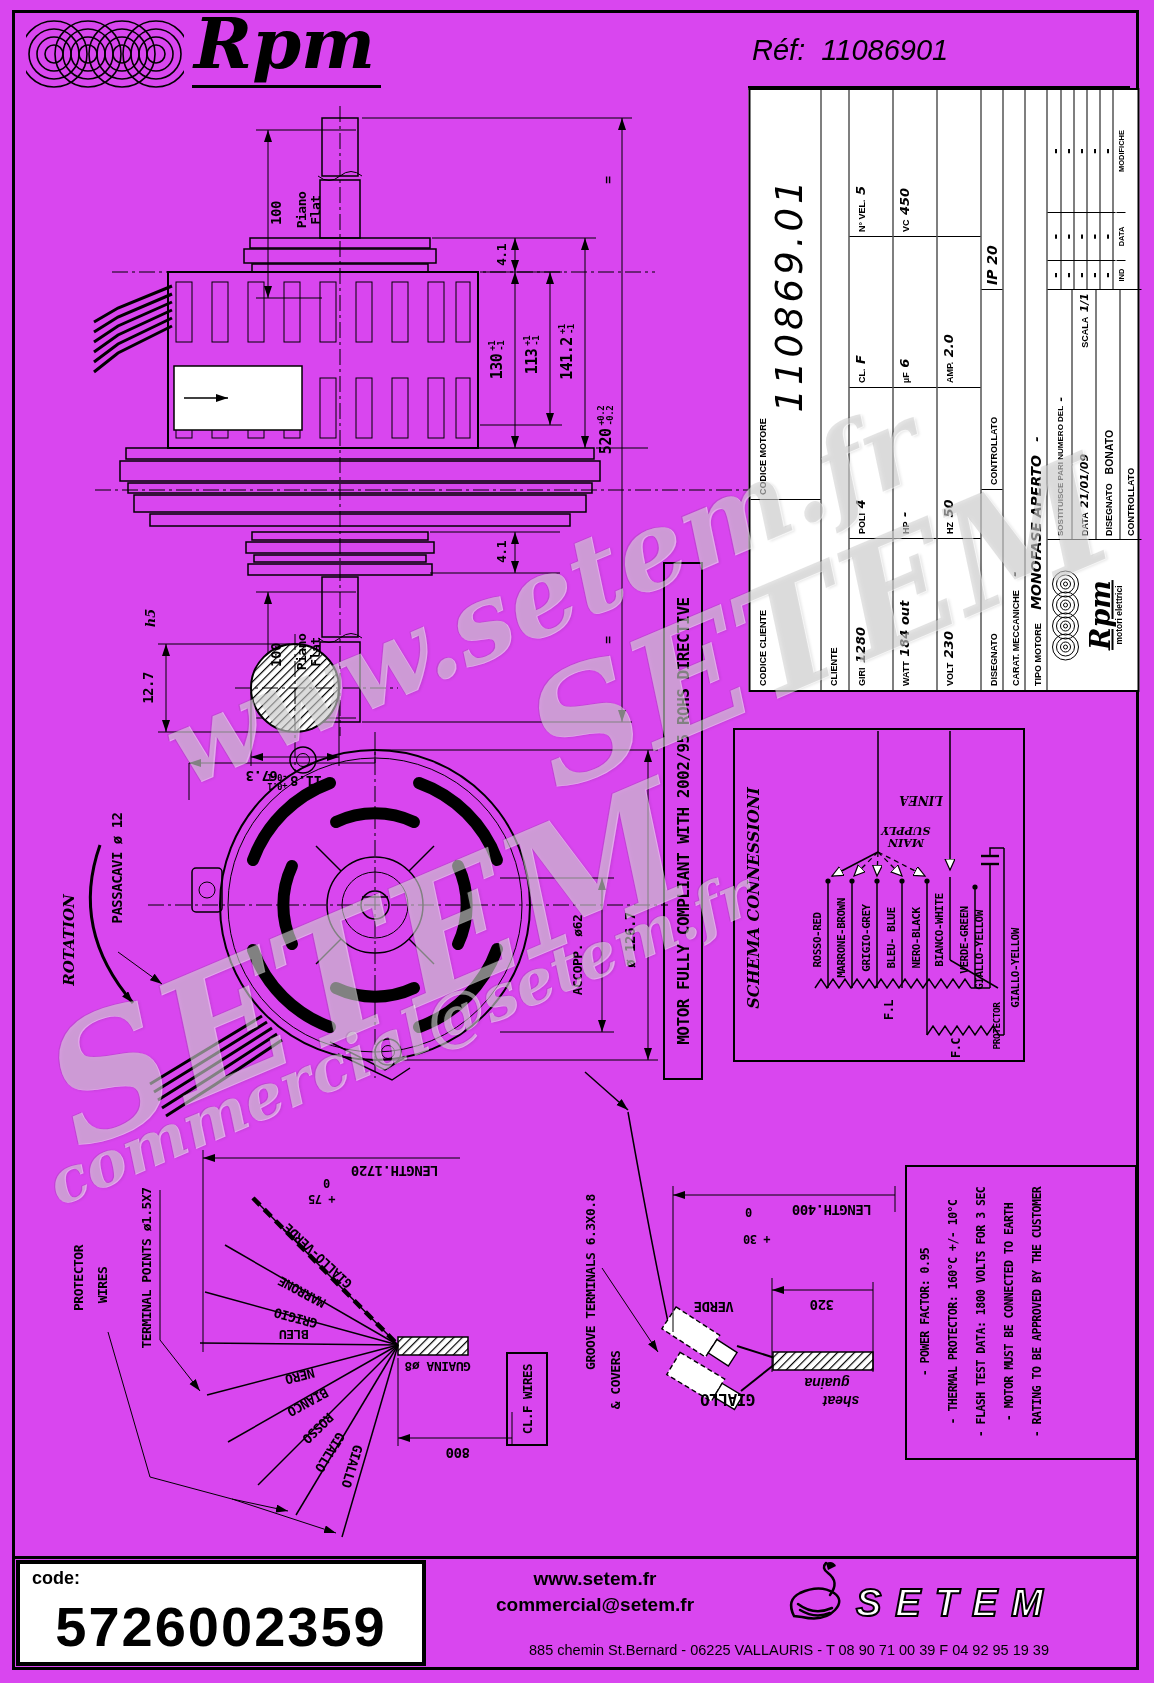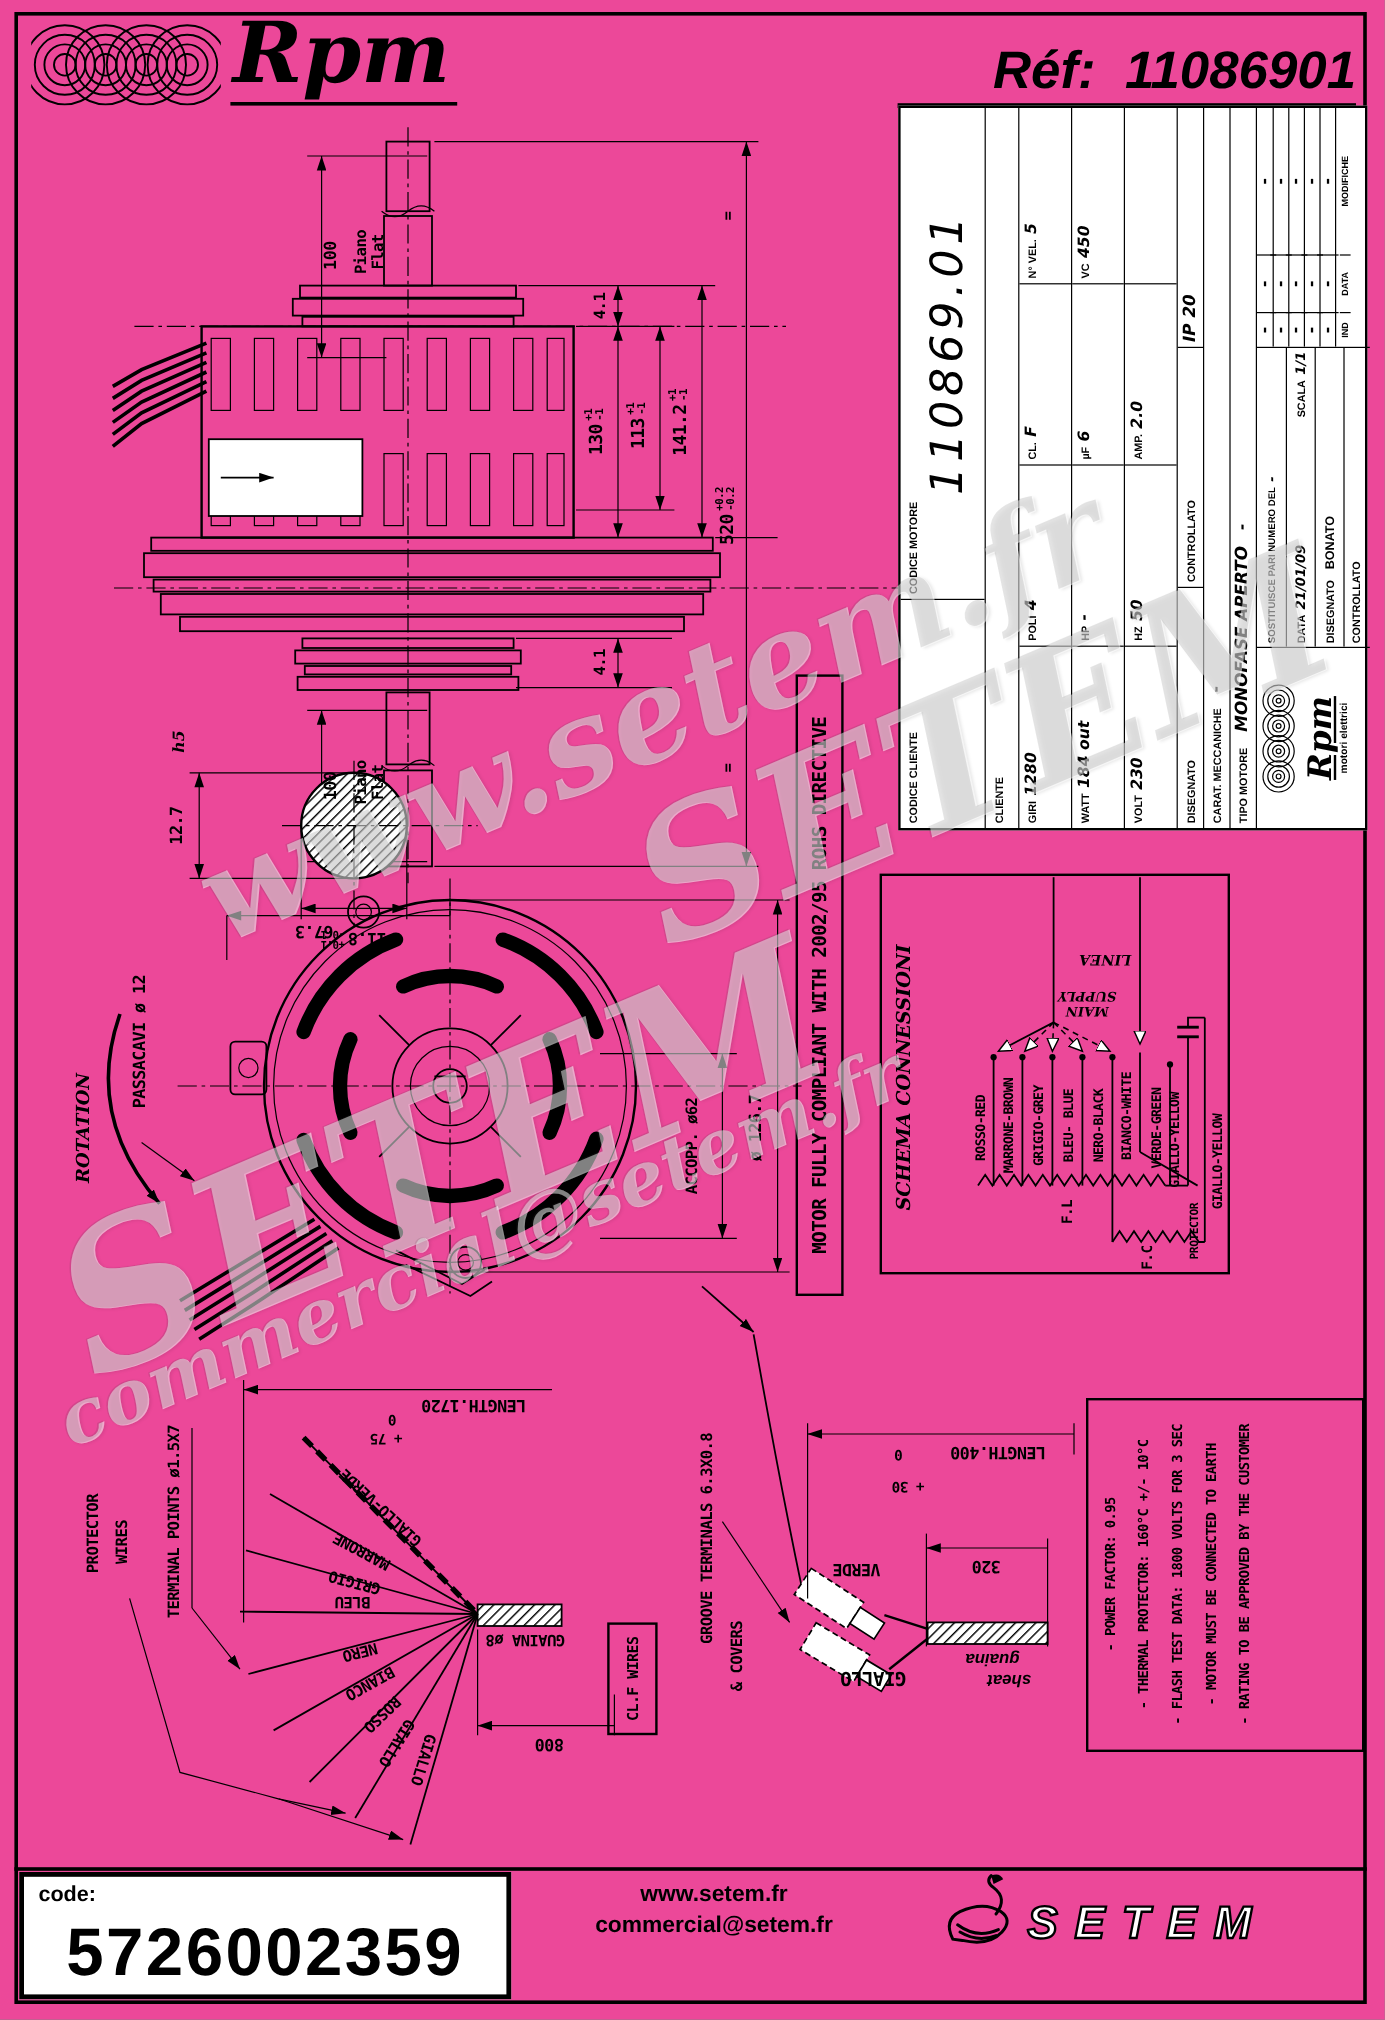--- a/index.html
+++ b/index.html
@@ -1,17 +1,17 @@
 <!DOCTYPE html>
 <html><head>
 <meta charset="utf-8">
 <style>
   * { box-sizing: border-box; }
   body { margin:0; background:#888; }
-  #page { position:relative; width:1154px; height:1683px; background:#ec4899;
+  #page { position:relative; width:1154px; height:1683px; background:#d946ef;
           font-family:"Liberation Sans", sans-serif; color:#000; overflow:hidden; margin:0 auto; }
   .abs { position:absolute; }
   .frame { position:absolute; left:12px; top:10px; width:1127px; height:1660px; border:3px solid #000; }
   svg.lines { position:absolute; left:0; top:0; z-index:10; }
   .lab { position:absolute; z-index:20; white-space:nowrap; }
   .r90 { transform:translate(-50%,-50%) rotate(-90deg); display:flex; align-items:center; gap:3px; }
   .r180{ transform:translate(-50%,-50%) rotate(180deg); display:flex; align-items:center; gap:3px; }
   .cad { font-family:"DejaVu Sans Mono", monospace; font-weight:bold; letter-spacing:-0.5px; }
   .ser { font-family:"DejaVu Serif", serif; }
   .tol { display:flex; flex-direction:column; font-size:9px; line-height:1.05; font-weight:bold; }
@@ -56,21 +56,21 @@
         <circle cx="96" cy="38" r="25"></circle>
         <circle cx="96" cy="38" r="17"></circle>
         <circle cx="96" cy="38" r="9"></circle>
       <circle cx="130" cy="38" r="33"></circle>
         <circle cx="130" cy="38" r="25"></circle>
         <circle cx="130" cy="38" r="17"></circle>
         <circle cx="130" cy="38" r="9"></circle>
     </g>
   </svg>
   <div class="lab ser" style="left:192px;top:2px;font-size:70px;font-weight:bold;font-style:italic;border-bottom:3px solid #000;padding:0 6px 0 2px;">Rpm</div>
-  <div class="lab" style="left:752px;top:34px;width:378px;text-align:right;font-size:44px;font-weight:bold;font-style:italic;">
+  <div class="lab" style="left:752px;top:34px;width:378px;text-align:left;font-size:29px;font-weight:normal;font-style:italic;">
     <span>Réf:</span>&nbsp;
     <span>11086901</span>
   </div>
   <div class="abs" style="left:748px;top:86px;width:382px;border-top:4px solid #000;z-index:20"></div>
 
   <svg class="lines" width="1154" height="1683" viewBox="0 0 1154 1683">
     <defs>
       <marker id="ma" markerWidth="13" markerHeight="9" refX="12" refY="4" orient="auto" markerUnits="userSpaceOnUse">
           <path d="M0,0 L12,4 L0,8 z" fill="#000"></path>
         </marker>
@@ -698,13 +698,14 @@
   <svg class="abs" style="left:782px;top:1560px;z-index:25" width="66" height="72" viewBox="0 0 66 72">
     <g fill="none" stroke="#000" stroke-width="2.5" stroke-linecap="round">
       <path d="M12 56 Q4 40 18 33 Q38 24 52 33 Q62 40 53 50 Q42 62 20 57 Z"></path>
       <path d="M48 35 Q58 22 46 13 Q39 8 44 3"></path>
       <path d="M16 44 q16 12 34 4"></path>
       <path d="M18 50 q15 9 30 3"></path>
     </g>
     <path d="M44 3 q7 -3 10 3 l-8 4 z" fill="#000"></path>
   </svg>
   <div class="lab" style="left:856px;top:1582px;font-size:38px;font-weight:bold;font-style:italic;letter-spacing:14px;color:#fff;-webkit-text-stroke:2px #000;text-shadow:0 0 1px #000">SETEM</div>
+  <div class="lab" style="left:440px;top:1642px;width:698px;text-align:center;font-size:14.5px">885 chemin St.Bernard  -  06225 VALLAURIS  -  T 08 90 71 00 39   F 04 92 95 19 39</div>
 </div>
 
 </body></html>

